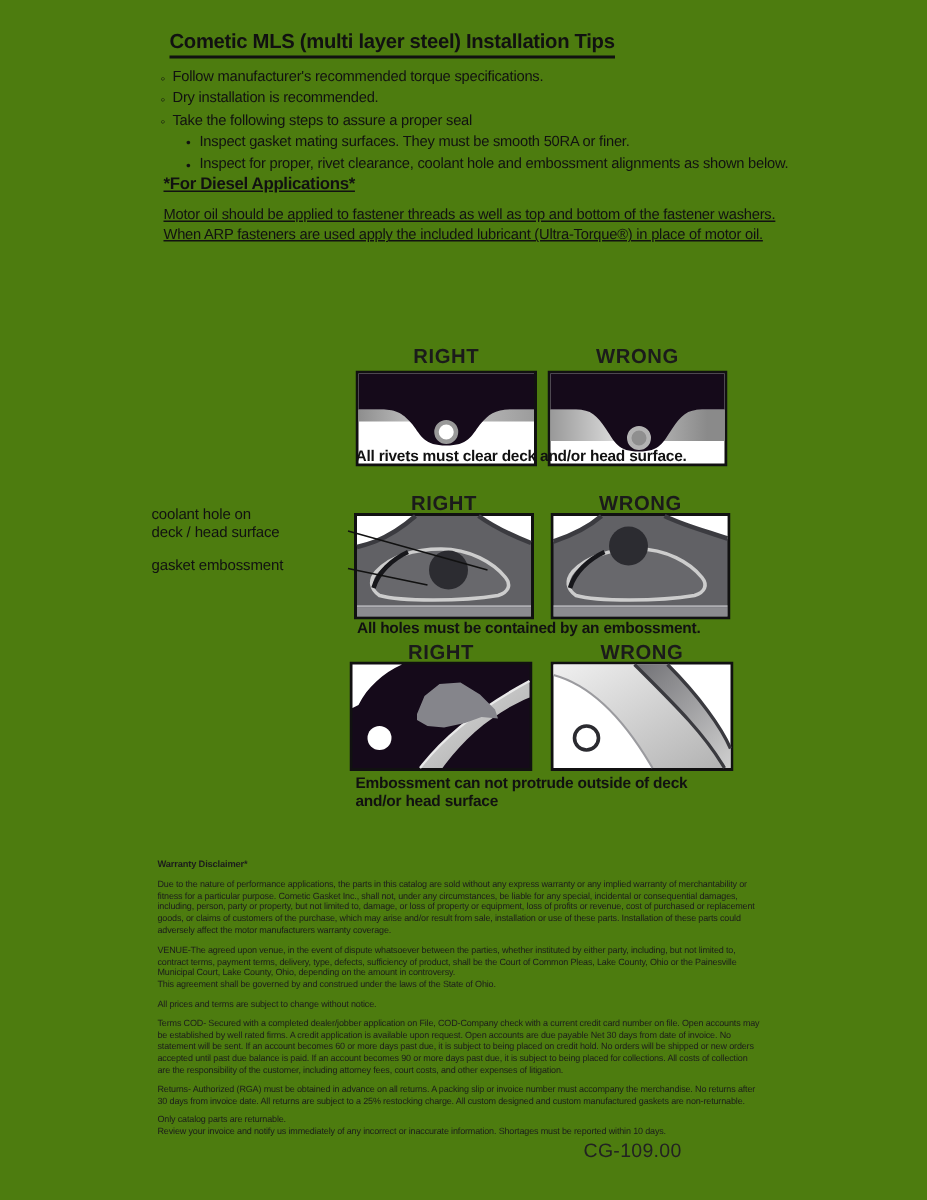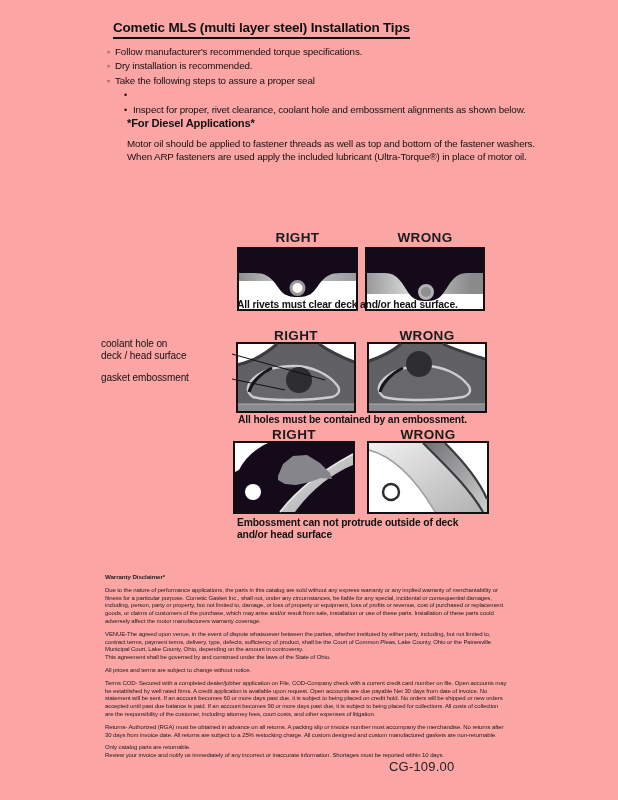--- a/index.html
+++ b/index.html
@@ -1,31 +1,31 @@
 <!DOCTYPE html>
 <html><head>
 <meta charset="utf-8">
 <style>
   html,body{margin:0;padding:0;background:#e8e8e8;}
   .page{
-    position:relative;width:618px;height:800px;background:#fca5a5;
+    position:relative;width:618px;height:800px;background:#4d7c0f;
     font-family:"Liberation Sans","DejaVu Sans",sans-serif;color:#111;
     overflow:hidden;margin:0 auto;
   }
   .abs{position:absolute;}
   .title{
     left:113px;top:20px;font-size:13.5px;font-weight:bold;letter-spacing:-0.2px;
     border-bottom:2px solid #111;padding-bottom:2px;white-space:nowrap;
   }
   .tips{left:107px;top:45px;font-size:9.8px;letter-spacing:-0.15px;width:470px;}
   .tip-row{display:flex;align-items:flex-start;line-height:14.4px;white-space:nowrap;}
   .tip-row .marker{width:8px;flex:0 0 8px;font-size:9px;line-height:14.4px;}
   .tip-row.indent{margin-left:17px;}
   .tip-row.indent .marker{width:9px;flex:0 0 9px;}
-  .diesel{left:127px;top:117px;width:470px;font-size:9.8px;line-height:13.2px;letter-spacing:-0.15px;}
+  .diesel{left:109px;top:117px;width:470px;font-size:9.8px;line-height:13.2px;letter-spacing:-0.15px;text-decoration:underline;}
   .diesel h2{font-size:11.2px;font-weight:bold;margin:0 0 7px 0;letter-spacing:-0.2px;}
   .diesel p{margin:0 0 12px 0;white-space:pre-line;}
   .rw-label{font-size:13.5px;font-weight:700;letter-spacing:0.4px;text-align:center;color:#1b1b1b;white-space:nowrap;}
   .caption{font-size:10.3px;font-weight:bold;letter-spacing:-0.15px;white-space:pre-line;line-height:12px;}
   .diag-label{font-size:10px;line-height:11.5px;text-align:left;white-space:pre-line;letter-spacing:-0.1px;}
   .warranty{left:105px;top:573px;width:480px;font-size:6px;line-height:7.8px;letter-spacing:-0.1px;color:#1c1c1c;}
   .warranty .w-head{font-weight:bold;font-size:6.2px;margin:0 0 6px 0;}
   .warranty p{margin:0 0 5px 0;white-space:pre-line;}
   .docnum{left:389px;top:759px;font-size:13px;letter-spacing:0.2px;color:#222;}
   svg{display:block;}
@@ -45,20 +45,21 @@
     <div class="tip-row">
       <span class="marker">◦</span>
       <span>Dry installation is recommended.</span>
     </div>
     <div class="tip-row">
       <span class="marker">◦</span>
       <span>Take the following steps to assure a proper seal</span>
     </div>
     <div class="tip-row indent">
       <span class="marker">•</span>
+      <span>Inspect gasket mating surfaces.  They must be smooth 50RA or finer.</span>
     </div>
     <div class="tip-row indent">
       <span class="marker">•</span>
       <span>Inspect for proper, rivet clearance, coolant hole and embossment alignments as shown below.</span>
     </div>
   </div>
 
   <div class="abs diesel">
     <h2>*For Diesel Applications*</h2>
     <p>Motor oil should be applied to fastener threads as well as top and bottom of the fastener washers.

